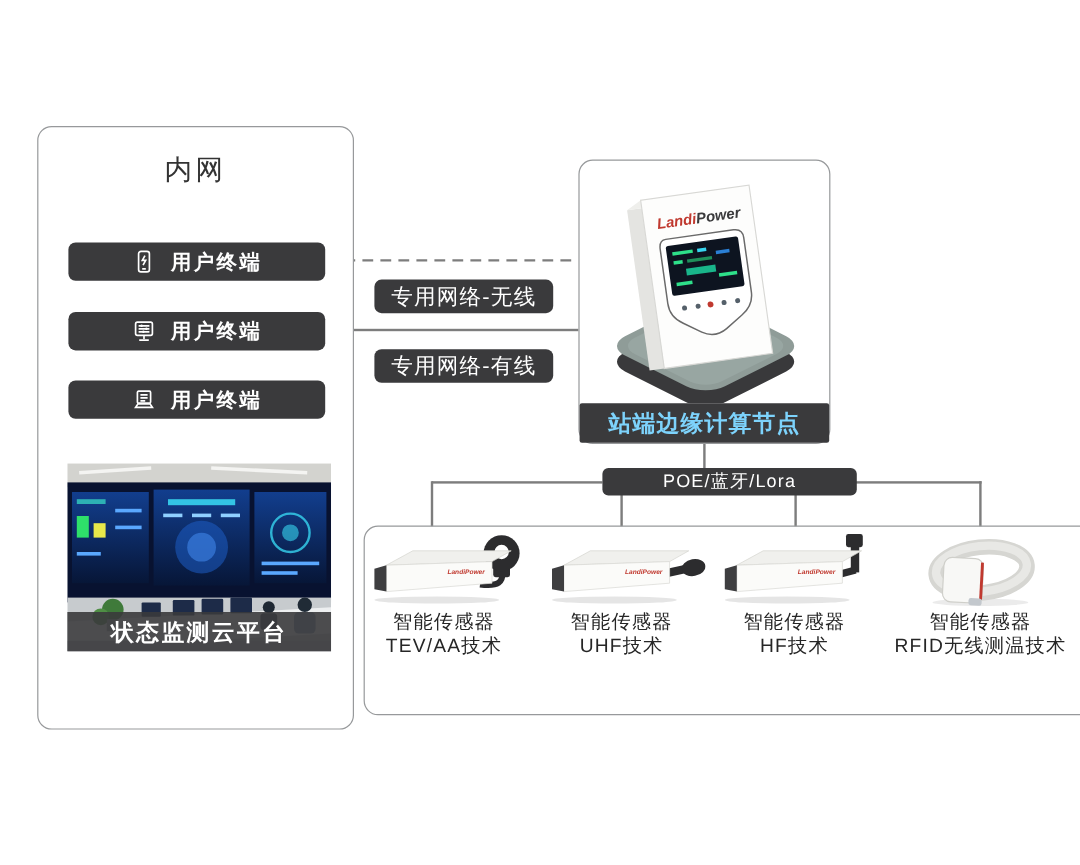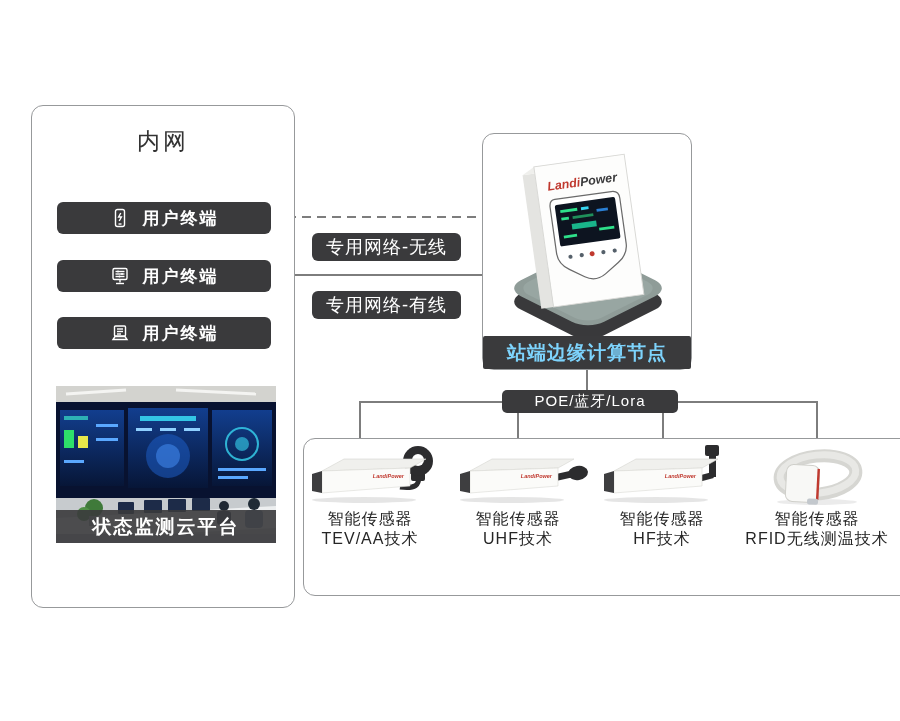--- a/index.html
+++ b/index.html
@@ -26,21 +26,21 @@
   .hline{position:absolute;height:0;border-top:2px solid #7d7d7d;}
   .vline{position:absolute;width:2px;background:#7d7d7d;}
   .link-label{position:absolute;width:149px;height:28px;background:#3a3a3c;border-radius:6px;
       color:#fff;display:flex;align-items:center;justify-content:center;
       font-family:"DejaVu Serif",serif;font-size:18px;letter-spacing:1px;margin-top:30px;}
   
   #edge-node{left:482px;top:133px;width:210px;height:237px;}
   #edge-node .footer-bar{height:33px;font-size:19px;letter-spacing:1px;}
   #edge-device{position:absolute;left:10px;top:2px;}
   
-  #poe-box{position:absolute;left:502px;top:390px;width:176px;height:23px;background:#3a3a3c;
+  #poe-box{position:absolute;left:502px;top:390px;width:212px;height:23px;background:#3a3a3c;
       border-radius:5px;color:#fff;font-size:15px;letter-spacing:1px;
       display:flex;align-items:center;justify-content:center;}
   
   #sensors{left:303px;top:438px;width:630px;height:158px;}
   .sensor{position:absolute;top:6px;display:flex;flex-direction:column;align-items:center;}
   .sensor-labels{margin-top:2px;text-align:center;font-size:16px;color:#262626;line-height:20px;letter-spacing:1px;}
   .brand-small{font:italic bold 5.5px "Liberation Sans",sans-serif;fill:#c0392f;}
 </style>
 </head>
 <body>

